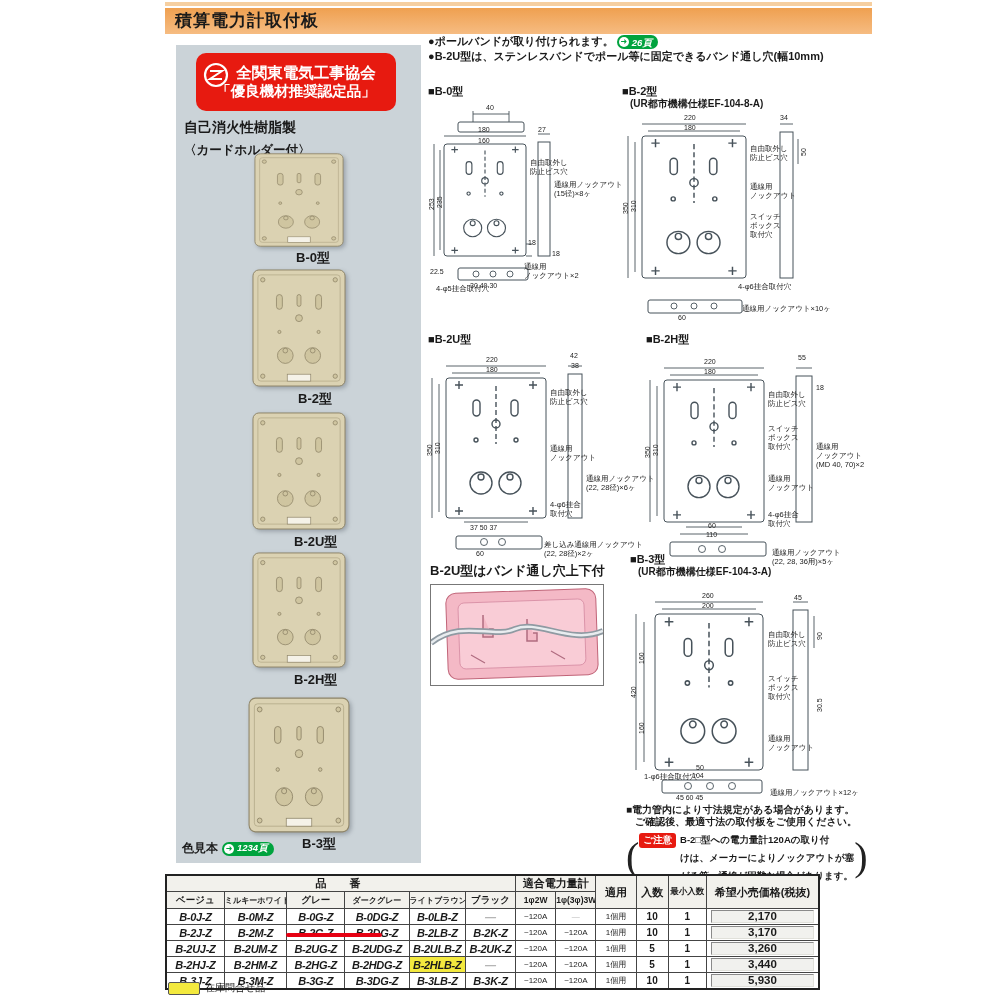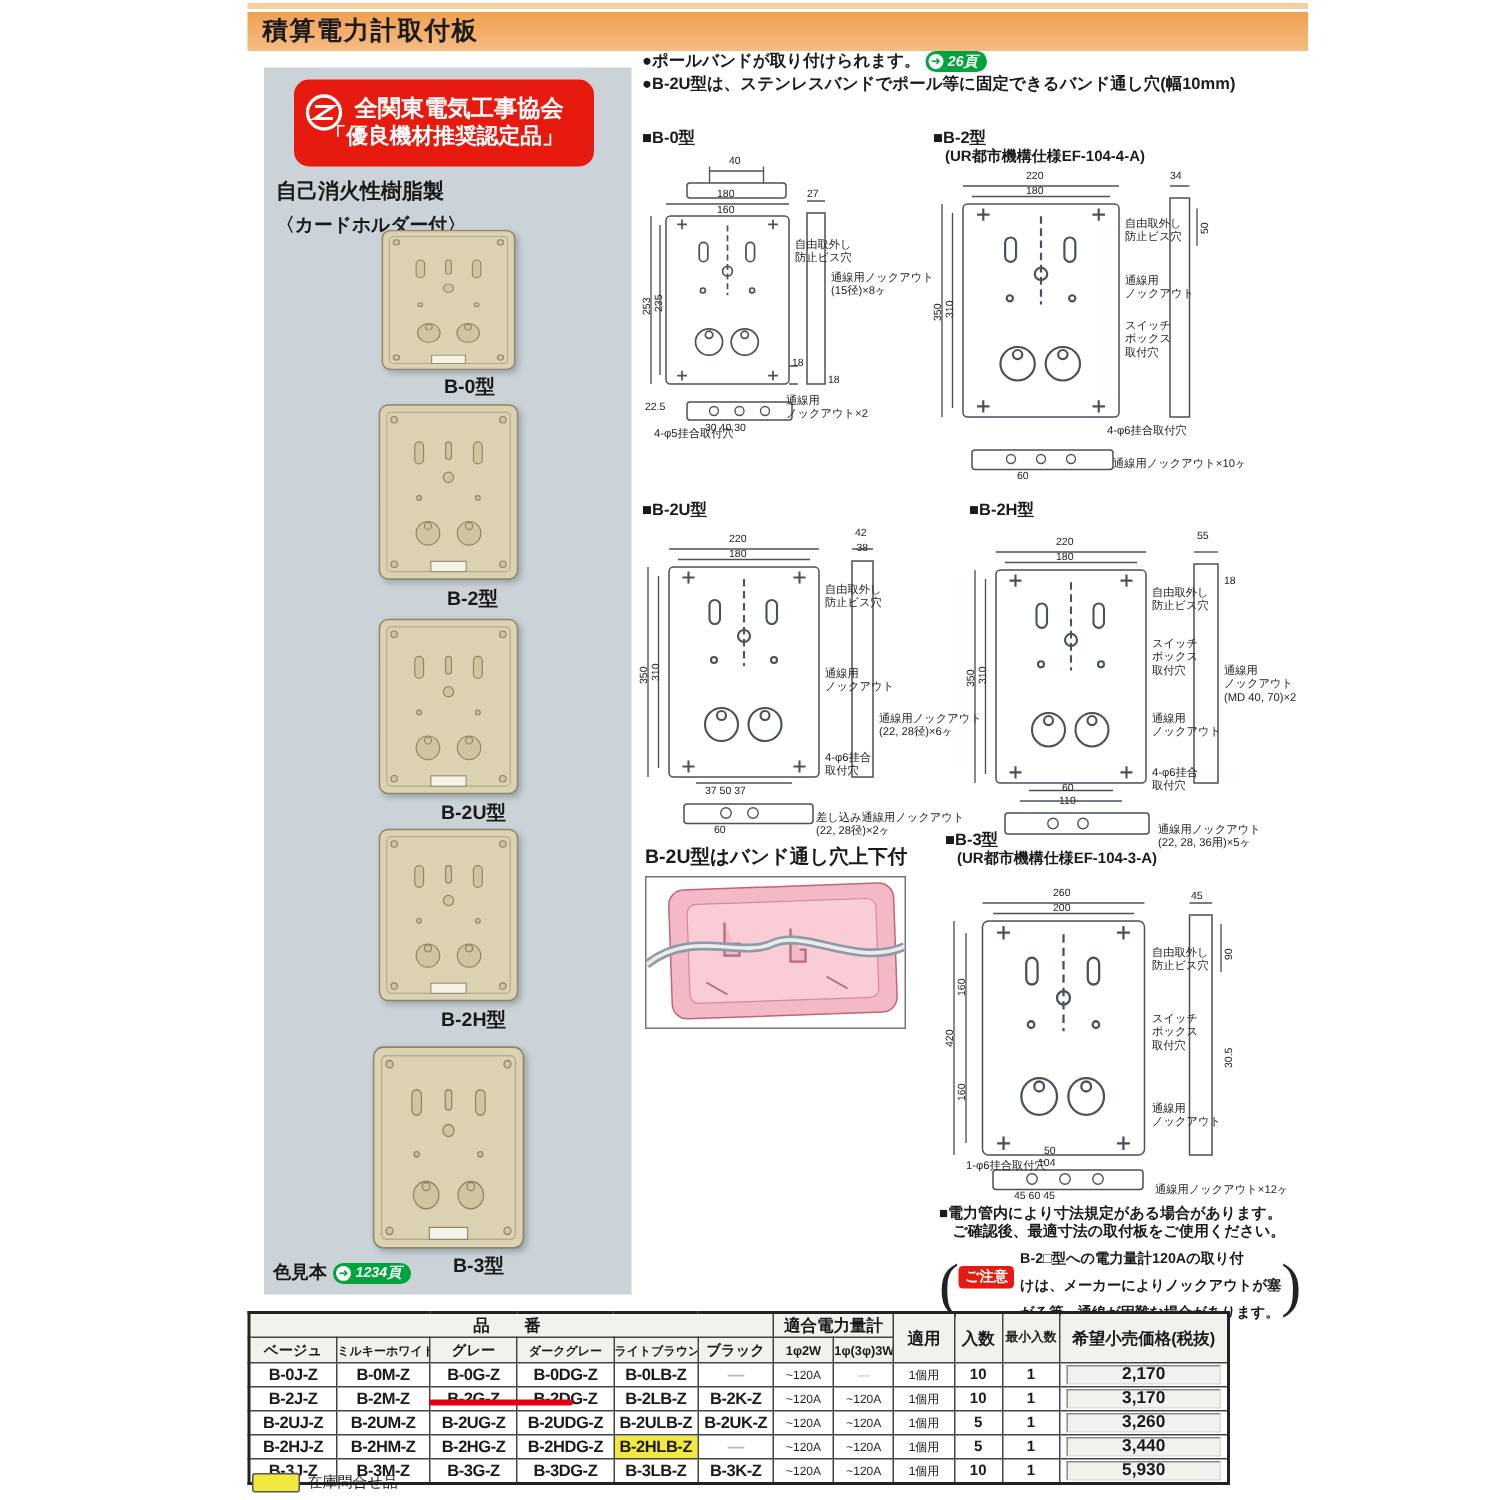--- a/index.html
+++ b/index.html
@@ -63,21 +63,21 @@
   .tblwrap{left:165px;top:874px;}
   table.main{border-collapse:collapse;table-layout:fixed;width:655px;border:2px solid #222;}
   table.main th,table.main td{border:1px solid #444;padding:0;text-align:center;overflow:hidden;white-space:nowrap;}
   table.main th{background:#f2f1ec;font-weight:bold;}
   .gh{font-size:11px;height:14px;letter-spacing:6px;}
   .ch{font-size:9.5px;height:16px;}
   .ch.sm{font-size:8px;}
   .mh{font-size:8.5px;}
   .oh{font-size:11px;}
   .oh.sm{font-size:8.5px;}
-  td.part{font-size:11px;font-weight:bold;height:14px;letter-spacing:-0.3px;}
+  td.part{font-size:11px;font-weight:bold;height:14px;font-style:italic;letter-spacing:-0.3px;}
   td.meter{font-size:8px;color:#222;}
   td.app{font-size:8px;}
   td.qty{font-size:10px;font-weight:bold;}
   td.dash span{color:#b5b5b5;}
   td.hl{background:#f3e93e;}
   .pbox{display:block;margin:1px 4px;background:#f1f1ee;border:1px solid;border-color:#8a8a8a #e0e0da #e0e0da #8a8a8a;
         font-size:11.5px;font-weight:bold;line-height:11px;}
   .red-underline{left:286px;top:933px;width:96px;height:4px;background:#e60012;border-radius:2px;}
   .legendrow{left:168px;top:981px;display:flex;align-items:center;gap:5px;}
   .lswatch{width:30px;height:11px;background:#f3e93e;border:1px solid #555;border-radius:2px;}
@@ -223,21 +223,21 @@
     <span class="d-ann" style="left:102px;top:74px"><span>自由取外し</span><br><span>防止ビス穴</span></span>
     <span class="d-ann" style="left:126px;top:96px"><span>通線用ノックアウト</span><br><span>(15径)×8ヶ</span></span>
     <span class="d-ann" style="left:96px;top:178px"><span>通線用</span><br><span>ノックアウト×2</span></span>
     <span class="d-ann" style="left:8px;top:200px">4-φ5挂合取付穴</span>
     <span class="d-lbl" style="left:2px;top:184px">22.5</span>
     <span class="d-lbl" style="left:42px;top:198px">30 40 30</span>
   </div>
 
   <div class="abs diag" style="left:622px;top:84px;width:255px;height:245px">
     <div class="dt">■B-2型</div>
-    <div class="ds" style="left:8px;top:13px">(UR都市機構仕様EF-104-4-A)</div>
+    <div class="ds" style="left:8px;top:13px">(UR都市機構仕様EF-104-8-A)</div>
     <svg class="draw" width="255" height="245">
       <rect class="dfill" x="20" y="52" width="104" height="142" rx="3"></rect>
       <use href="#front-detail" x="20" y="52" width="104" height="142"></use>
       <line class="dline" x1="20" y1="40" x2="124" y2="40"></line>
       <line class="dline" x1="26" y1="47" x2="118" y2="47"></line>
       <line class="dline" x1="6" y1="52" x2="6" y2="194"></line>
       <line class="dline" x1="13" y1="58" x2="13" y2="188"></line>
       <rect class="dfill" x="158" y="48" width="13" height="146"></rect>
       <line class="dline" x1="158" y1="40" x2="171" y2="40"></line>
       <line class="dline" x1="176" y1="55" x2="176" y2="80"></line>
@@ -373,21 +373,21 @@
     <span class="d-ann" style="left:14px;top:220px">1-φ6挂合取付穴</span>
     <span class="d-lbl" style="left:46px;top:242px">45 60 45</span>
     <span class="d-ann" style="left:140px;top:236px">通線用ノックアウト×12ヶ</span>
   </div>
 
   <div class="abs notes" style="left:626px;top:804px;width:300px">
     <div class="n">■電力管内により寸法規定がある場合があります。</div>
     <div class="n" style="padding-left:9px">ご確認後、最適寸法の取付板をご使用ください。</div>
     <div style="display:flex;align-items:center;margin-top:2px">
       <span class="paren">(</span>
-      <span class="caut-badge" style="align-self:flex-start;margin-top:15px">ご注意</span>
+      <span class="caut-badge" style="align-self:flex-start;margin-top:4px">ご注意</span>
       <span style="margin-left:4px">
         <span class="cautline">B-2□型への電力量計120Aの取り付</span><br>
         <span class="cautline">けは、メーカーによりノックアウトが塞</span><br>
         <span class="cautline">がる等、通線が困難な場合があります。</span>
       </span>
       <span class="paren">)</span>
     </div>
   </div>
 
   <div class="abs tblwrap">

